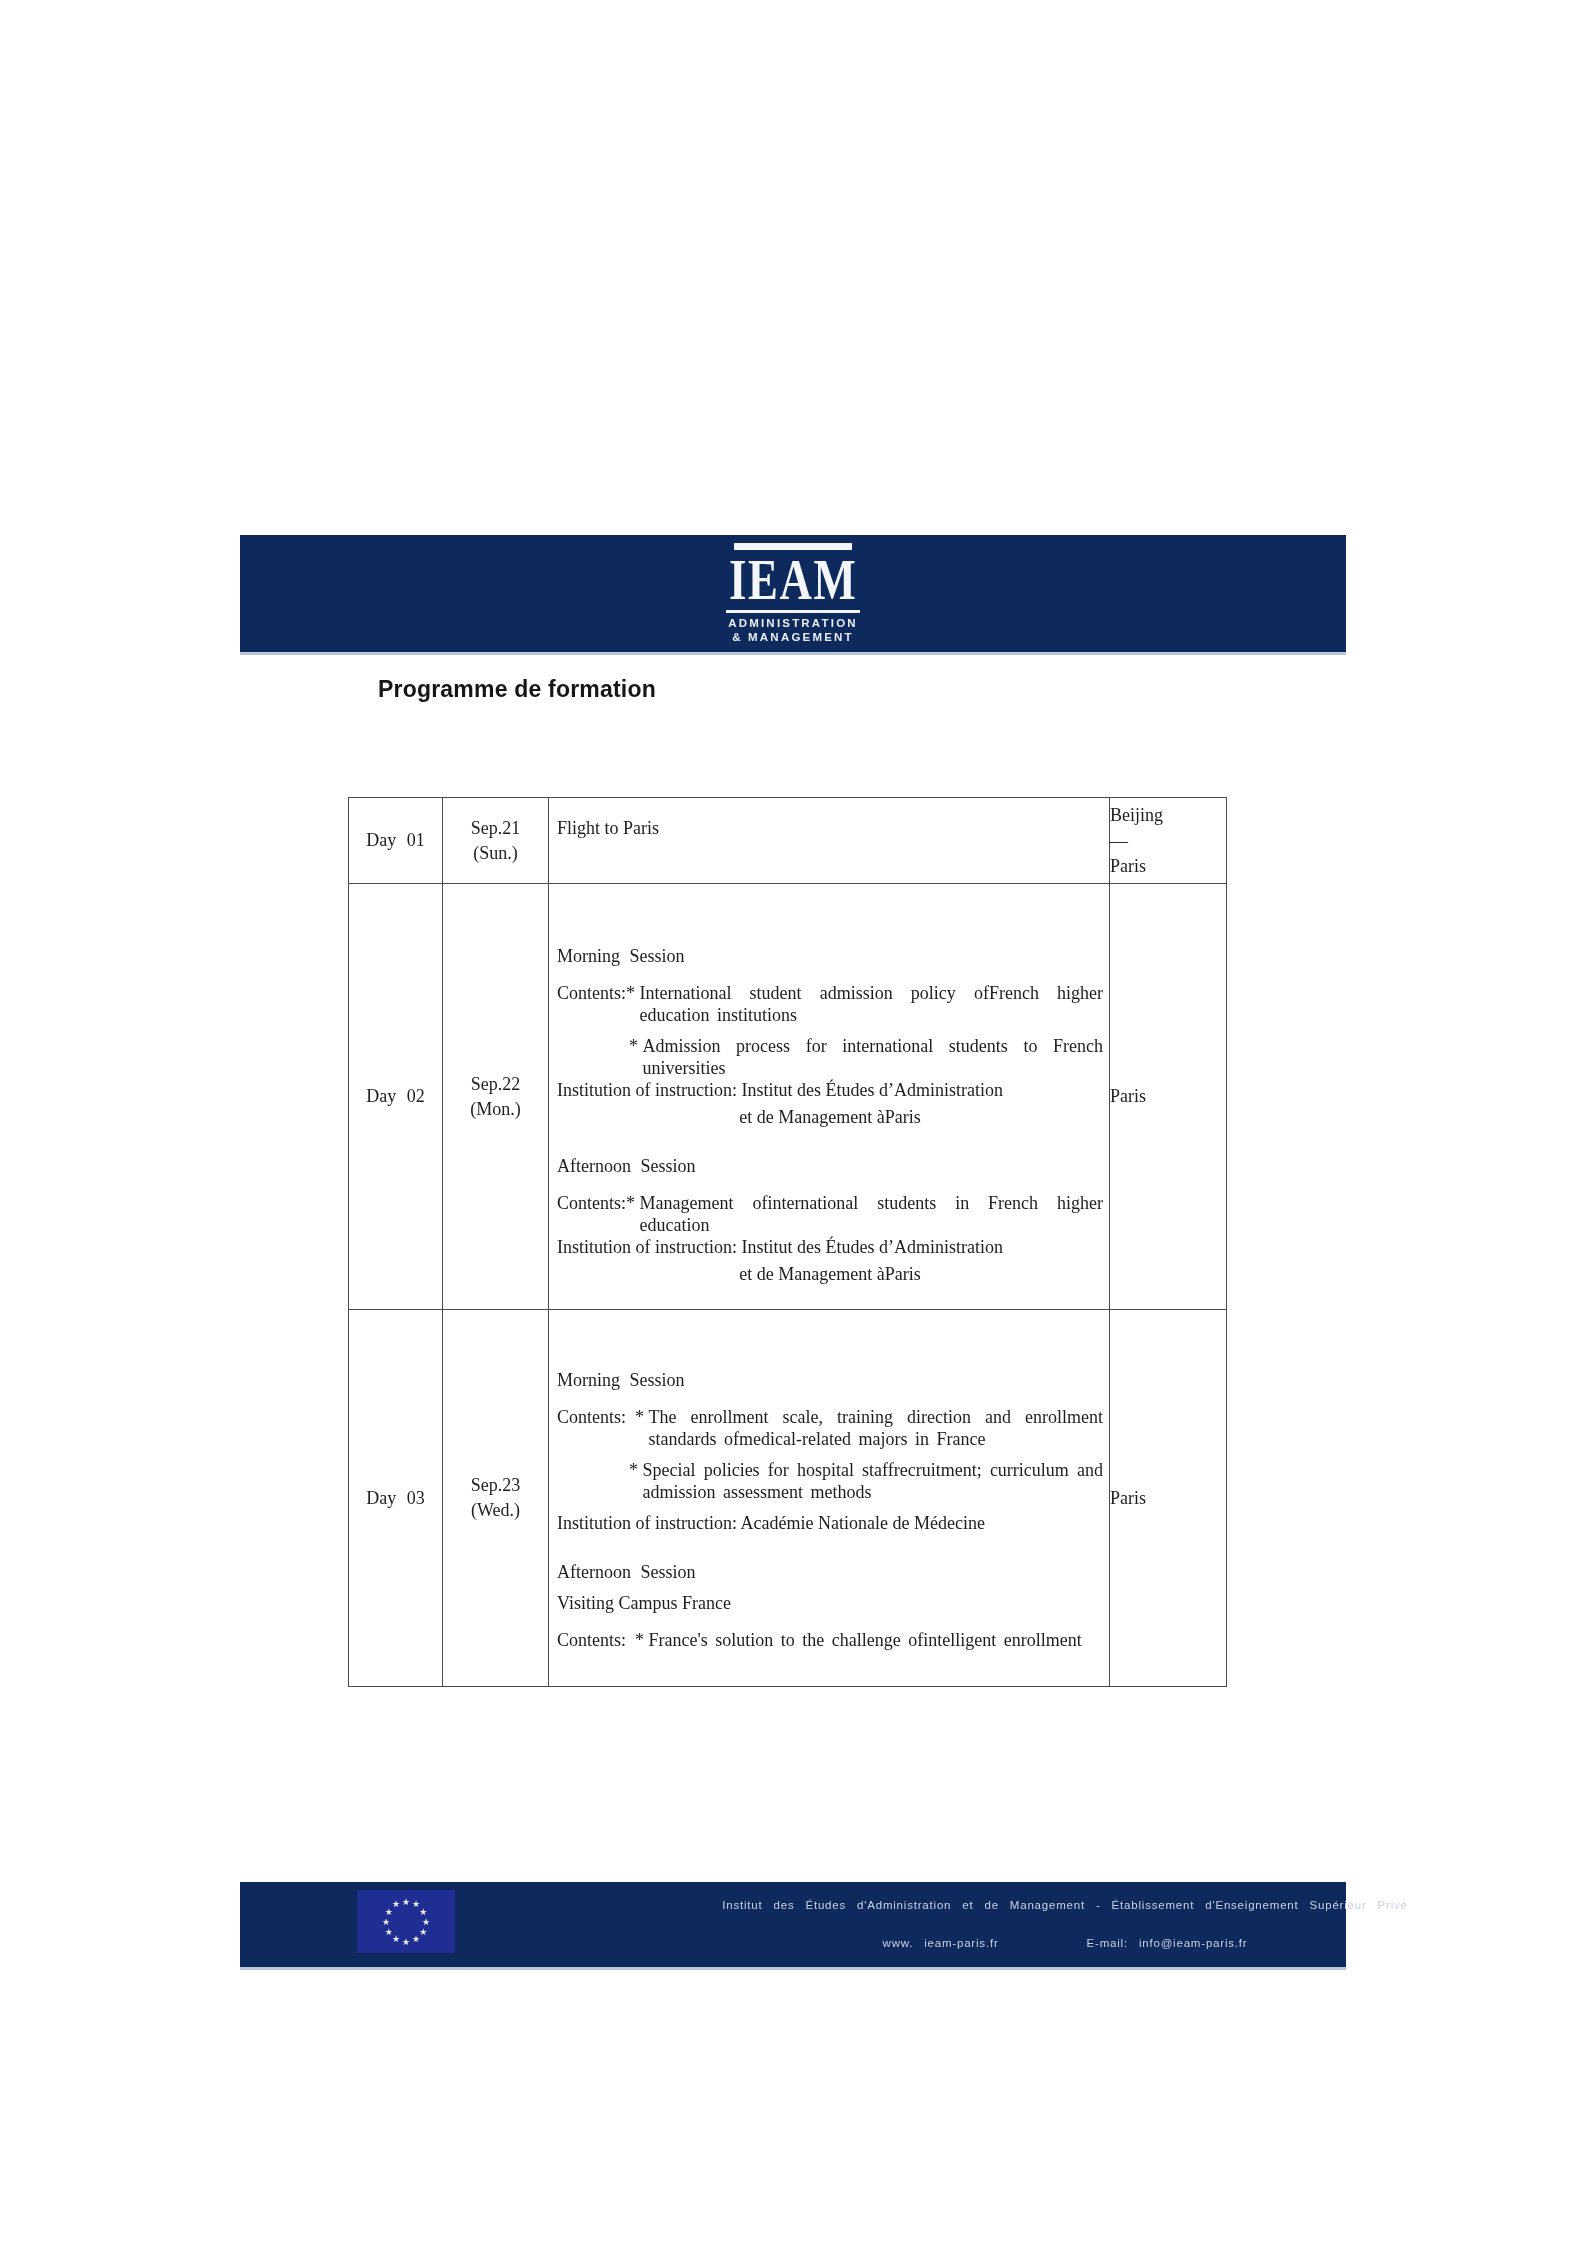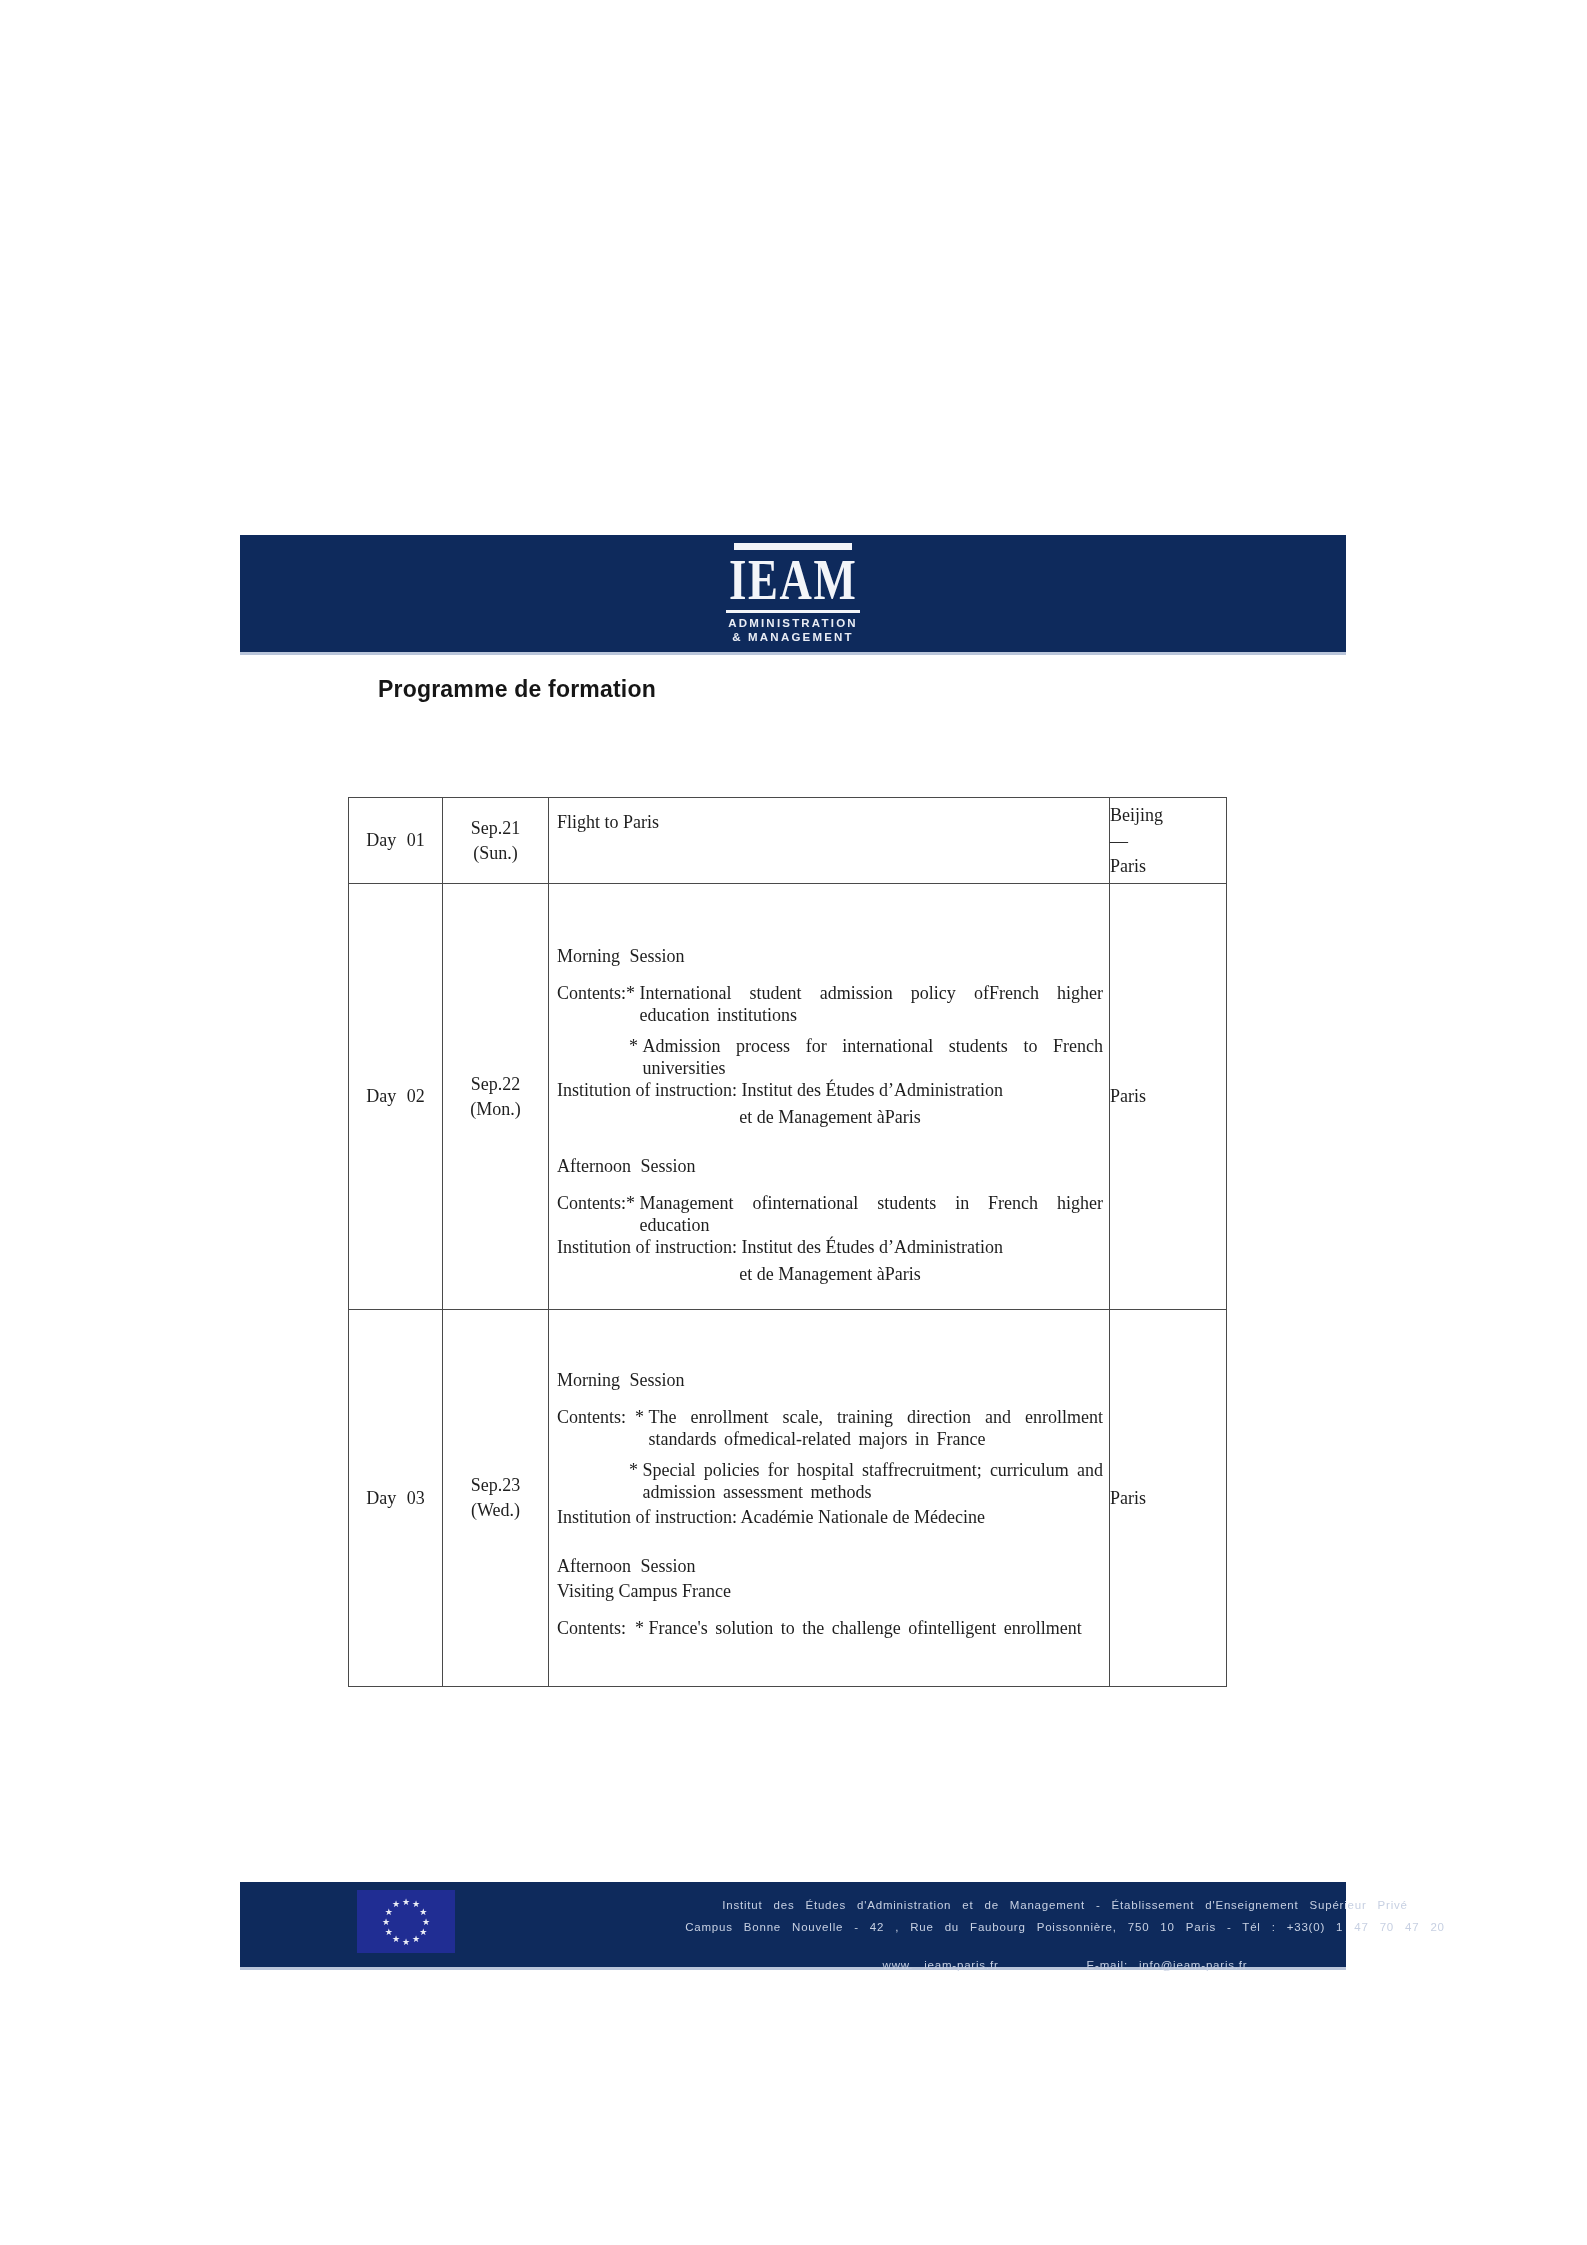--- a/index.html
+++ b/index.html
@@ -52,21 +52,21 @@
   .row3 .c-content{padding-top:32px;}
   .row1 .c-content{padding-top:10px;}
   .c-loc{width:116px;display:flex;flex-direction:column;justify-content:center;}
   .row1{height:86px;} .row2{height:426px;} .row3{height:376px;}
   .loc-line{line-height:27px;}
   .loc-dash{line-height:24px;letter-spacing:1px;}
 
   .blk{line-height:22px;}
   .blk:first-child{margin-top:0;}
   .blk.h{margin-top:27px;word-spacing:5px;}
-  .blk.p{margin-top:3px;}
+  .blk.p{margin-top:9px;}
   .blk.b{margin-top:15px;display:flex;}
   .blk.b.lv2{margin-left:72px;margin-top:9px;}
   .pfx{white-space:pre;flex:0 0 auto;}
   .bt{flex:1 1 auto;text-align:justify;word-spacing:3px;}
   .blk.inst{}
   .inst .l2{text-align:center;margin-top:5px;}
 
   
   .footer-band{
     position:absolute;left:240px;top:1882px;width:1106px;height:85px;
@@ -200,19 +200,18 @@
       <span class="star" style="left: 54px; top: 43.8205px;">★</span>
       <span class="star" style="left: 44px; top: 46.5px;">★</span>
       <span class="star" style="left: 34px; top: 43.8205px;">★</span>
       <span class="star" style="left: 26.6795px; top: 36.5px;">★</span>
       <span class="star" style="left: 24px; top: 26.5px;">★</span>
       <span class="star" style="left: 26.6795px; top: 16.5px;">★</span>
       <span class="star" style="left: 34px; top: 9.17949px;">★</span>
     </div>
   <div class="footer-text">
     <div>Institut des Études d'Administration et de Management - Établissement d'Enseignement Supérieur Privé</div>
-    <div>Campus Bonne Nouvelle - 42 , Rue du Faubourg Poissonnière, 750 10 Paris - Tél : +33(0) 1 47 70 47 20</div>
     <div class="footer-line3">
       <span>www. ieam-paris.fr</span>
       <span>E-mail: info@ieam-paris.fr</span>
     </div>
   </div>
 </div>
 
 </body></html>

